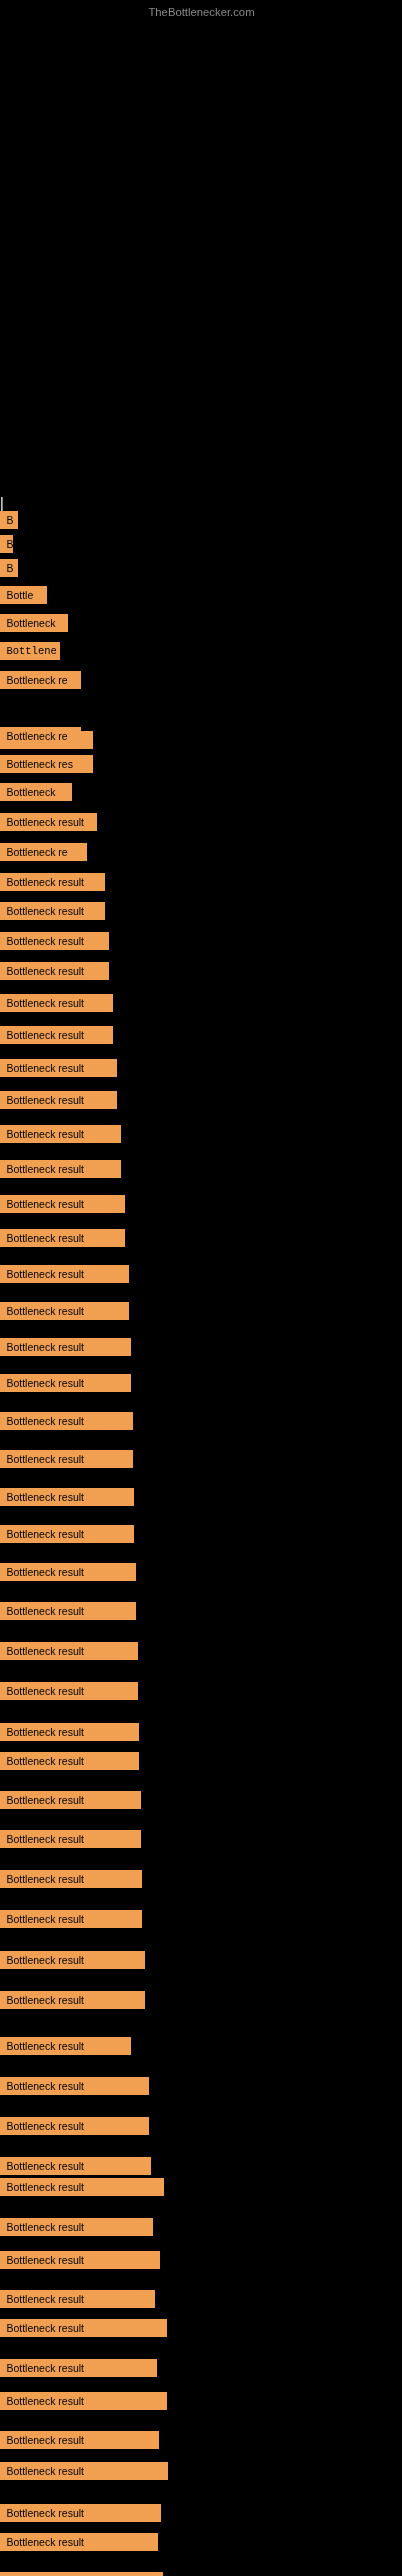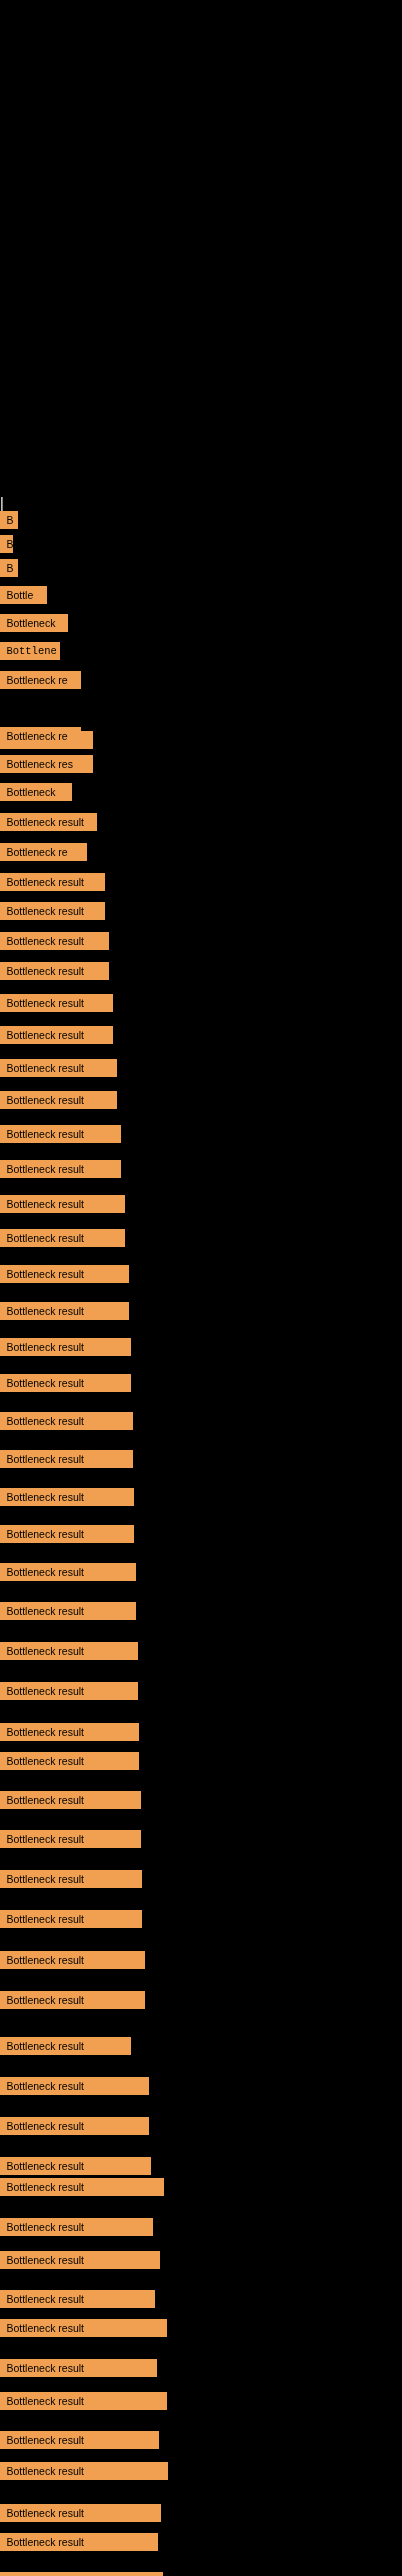--- a/index.html
+++ b/index.html
@@ -51,20 +51,21 @@
       position: absolute;
       left: 0;
       color: #ffffff;
       font-size: 14.5px;
     }
   </style>
 </head>
 <body>
 
 <div class="content-area">
+  <div class="site-title">TheBottlenecker.com</div>
   <div class="cursor-indicator" style="top:495px;">|</div>
 <div class="bottleneck-item" style="top: 511px; max-width: 17.7px; width: 17.7px;">B</div>
     <div class="bottleneck-item" style="top: 535px; max-width: 13px; width: 13px;">B</div>
     <div class="bottleneck-item" style="top: 559px; max-width: 17.7px; width: 17.7px;">B</div>
     <div class="bottleneck-item" style="top: 586px; max-width: 47px; width: 47px;">Bottle</div>
     <div class="bottleneck-item" style="top: 614px; max-width: 68px; width: 68px;">Bottleneck</div>
     <div class="bottleneck-item" style="top: 642px; max-width: 60px; width: 60px; font-family: Liberation Mono, monospace;">Bottlene</div>
     <div class="bottleneck-item" style="top: 671px; max-width: 81px; width: 81px;">Bottleneck re</div>
     <div class="bottleneck-item" style="top: 699px; max-width: 93px; width: 103px; margin-top: 32px;">Bottleneck resu</div>
     <div class="bottleneck-item" style="top: 727px; max-width: 81px; width: 81px;">Bottleneck re</div>

